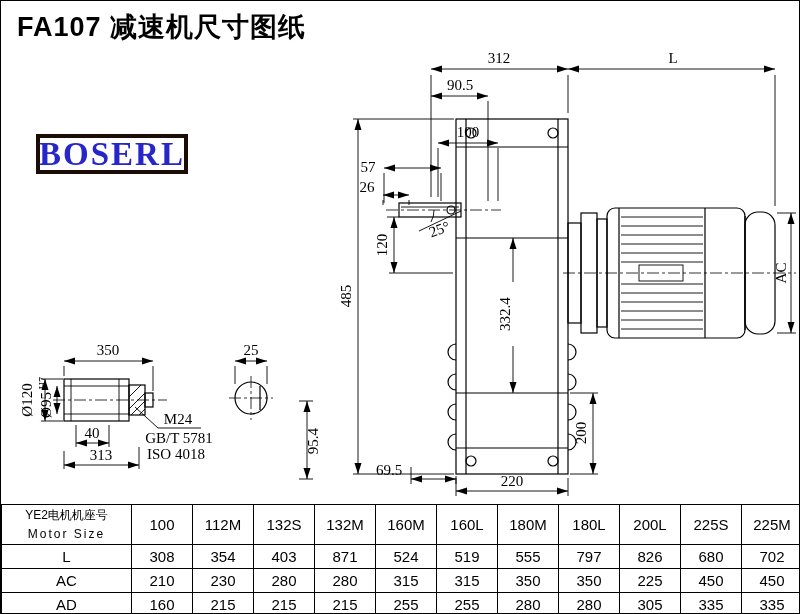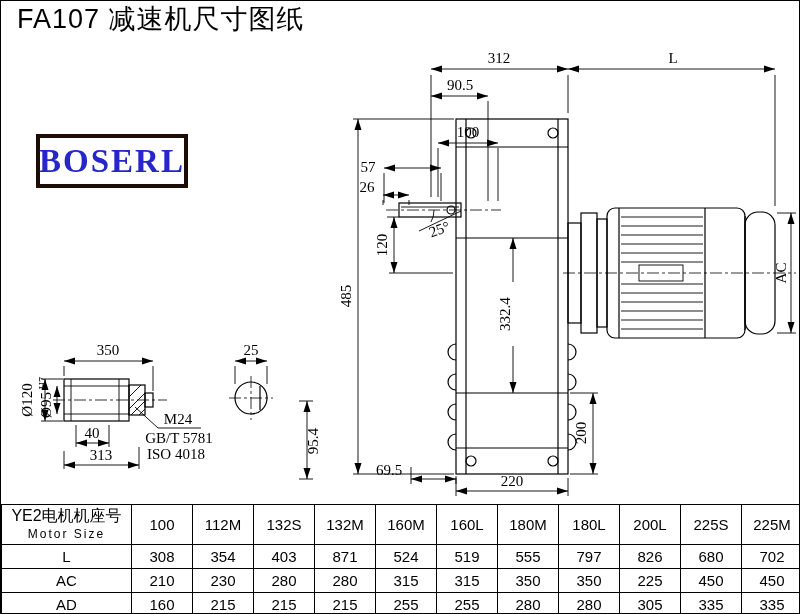--- a/index.html
+++ b/index.html
@@ -1,33 +1,33 @@
 <!DOCTYPE html>
 <html><head>
 <meta charset="utf-8">
 <style>
   *{margin:0;padding:0;box-sizing:border-box}
   html,body{width:800px;height:614px;background:#fff;overflow:hidden}
   .page{position:relative;width:800px;height:614px;background:#fff;border:1px solid #000;overflow:hidden;
         font-family:"Liberation Sans",sans-serif;color:#000}
-  .title{position:absolute;left:16px;top:0;font-size:27px;font-weight:normal;letter-spacing:1px;white-space:nowrap}
-  .logo{position:absolute;left:35px;top:133px;width:152px;height:54px;border:4px solid #1d0b06;background:#fff;
+  .title{position:absolute;left:16px;top:8px;font-size:27px;font-weight:bold;letter-spacing:1px;white-space:nowrap}
+  .logo{position:absolute;left:35px;top:133px;width:152px;height:40px;border:4px solid #1d0b06;background:#fff;
         display:flex;align-items:center;justify-content:center}
   .logo span{font-family:"Liberation Serif",serif;font-size:33px;font-weight:600;color:#2626c9;letter-spacing:2px}
   svg.drawing{position:absolute;left:0;top:0}
   svg .o{fill:none;stroke:#000;stroke-width:1.2}
   svg .t{fill:none;stroke:#000;stroke-width:0.9}
   svg .cl{fill:none;stroke:#000;stroke-width:0.8;stroke-dasharray:12 3 3 3}
   svg text{font-family:"Liberation Serif",serif;font-size:15px;fill:#000;text-anchor:middle}
   svg text.sup{font-size:10px}
   table.sizes{position:absolute;left:0;top:503px;width:800px;border-collapse:collapse;table-layout:fixed;
         text-align:center;font-size:15px}
   table.sizes th,table.sizes td{border:1px solid #000;font-weight:normal;padding:0;height:24px;overflow:hidden}
   table.sizes tr.head th{height:40px}
-  .hcn{font-size:16px;line-height:19px}
+  .hcn{font-size:12px;line-height:19px}
   .hen{font-size:12px;letter-spacing:2px;line-height:18px}
 </style>
 </head>
 <body>
 
 <div class="page">
 
   <div class="title">FA107 减速机尺寸图纸</div>
 
   <div class="logo">

